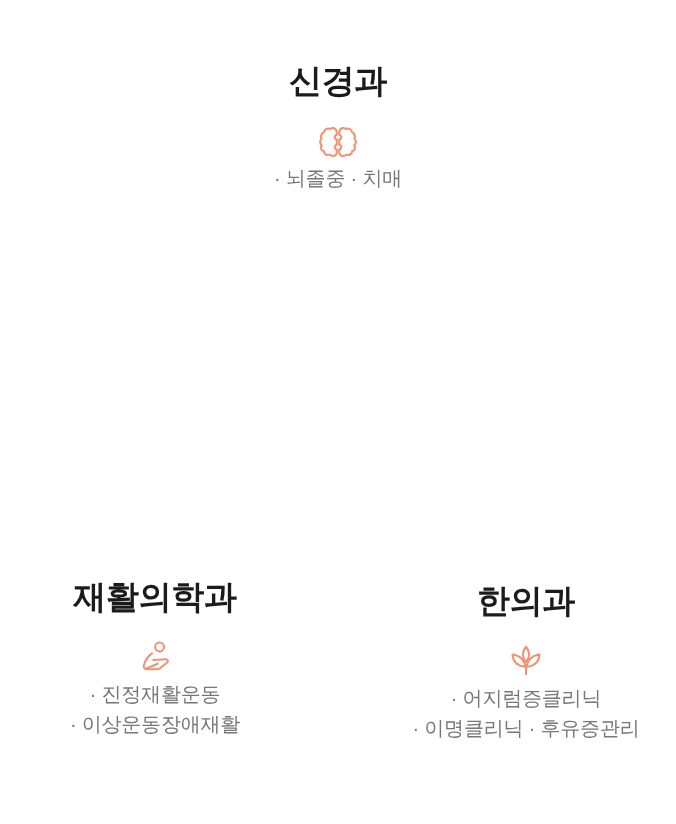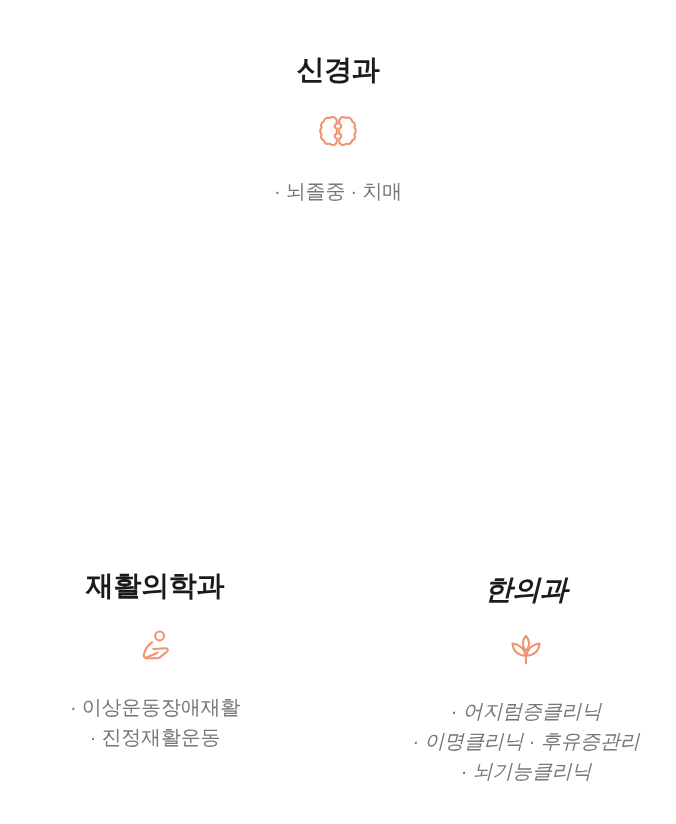--- a/index.html
+++ b/index.html
@@ -13,39 +13,39 @@
   .canvas{
     position:relative;
     width:676px;height:824px;
     background:var(--bg);
     overflow:hidden;
     margin:0 auto;
   }
   .card{position:absolute;text-align:center;}
   .card-top{top:52px;left:0;width:676px;}
   .card-left{top:568px;left:5px;width:300px;}
-  .card-right{top:572px;left:376px;width:300px;font-style:italic;}
+  .card-right{top:572px;left:376px;width:300px;}
   .dept-title{
-    margin:0;
-    font-size:28px;
+    margin:11px;
+    font-size:33px;
     line-height:36px;
     font-weight:700;
     color:var(--title-color);
     letter-spacing:-0.3px;
   }
   .dept-icon{
     margin-top:24px;
     height:40px;
     display:flex;
     justify-content:center;
     align-items:center;
     color:var(--accent);
   }
   .dept-icon svg{display:block;}
-  .dept-lines{margin-top:24px;}
+  .dept-lines{}
   .dept-lines p{
     margin:0;
     font-size:20px;
     line-height:30px;
     color:var(--body-color);
     letter-spacing:-0.2px;
   }
 </style>
 </head>
 <body>
@@ -94,35 +94,34 @@
           C10 34.1 11.8 36.3 14.2 36.3
           L26.9 36.3
           C27.9 36.3 28.9 36 29.7 35.3
           L38.6 28.2
           C40.2 26.9 39.2 24.3 37.1 24.4
           L22 25.1"></path>
         <path d="M13 35.8 L27.2 29.8"></path>
       </svg>
     </div>
     <div class="dept-lines">
+      <p>· 진정재활운동</p>
       <p>· 이상운동장애재활</p>
-      <p>· 진정재활운동</p>
     </div>
   </section>
 
   <section class="card card-right">
     <h2 class="dept-title">한의과</h2>
     <div class="dept-icon">
       <svg width="40" height="40" viewBox="0 0 48 48" fill="none" stroke="currentColor" stroke-width="2.5" stroke-linecap="round" stroke-linejoin="round">
         <path d="M24 4.5 C28.3 9.8 29.6 16.2 24 22.8 C18.4 16.2 19.7 9.8 24 4.5 Z"></path>
         <path d="M7.8 13.8 C8.3 21.6 13.4 27.6 23.2 28.6 C22.7 20.8 17 14.8 7.8 13.8 Z"></path>
         <path d="M40.2 13.8 C39.7 21.6 34.6 27.6 24.8 28.6 C25.3 20.8 31 14.8 40.2 13.8 Z"></path>
         <path d="M24 28.6 L24 37.5"></path>
       </svg>
     </div>
     <div class="dept-lines">
       <p>· 어지럼증클리닉</p>
       <p>· 이명클리닉 · 후유증관리</p>
-      <p>· 뇌기능클리닉</p>
     </div>
   </section>
 
 </div>
 
 </body></html>

